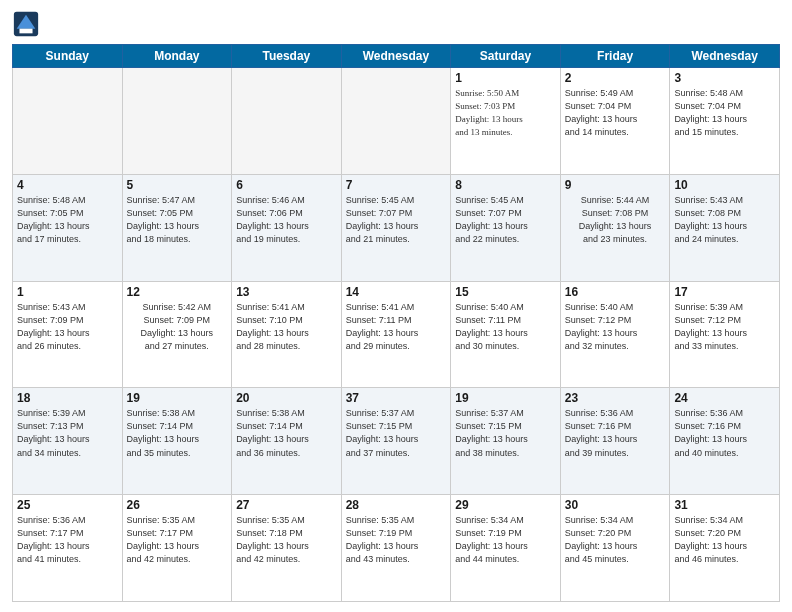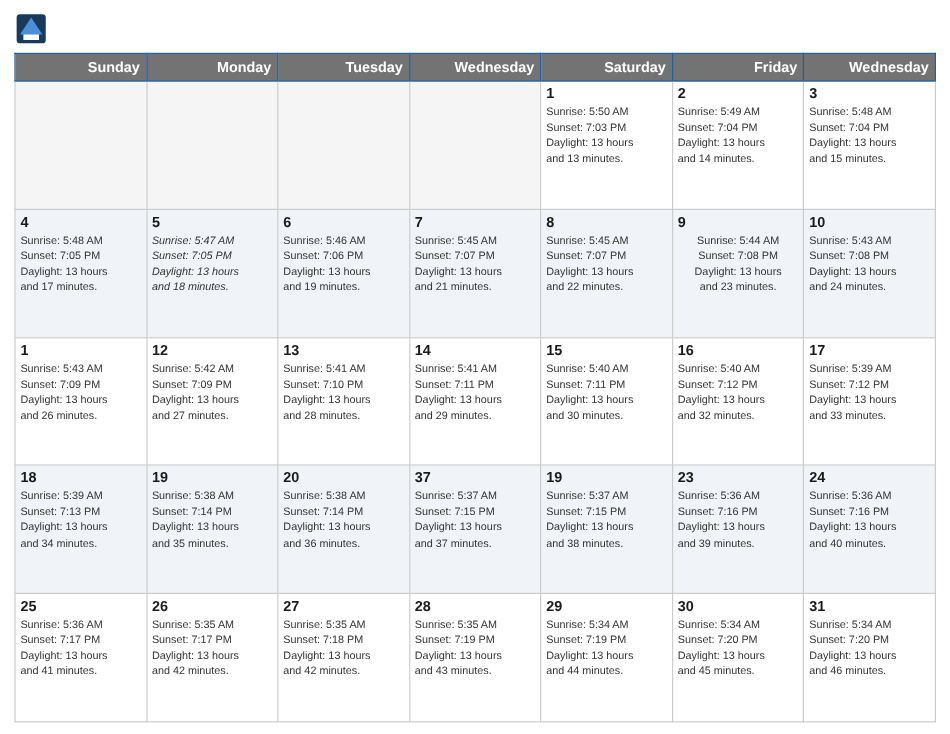--- a/index.html
+++ b/index.html
@@ -54,23 +54,23 @@
       color: #333;
     }
     .calendar {
       flex: 1;
       border: 1px solid #bbb;
       border-collapse: collapse;
       width: 100%;
       table-layout: fixed;
     }
     .calendar th {
-      background-color: #737373;
+      background-color: #0369a1;
       color: #fff;
-      text-align: right;
+      text-align: center;
       padding: 4px 5px;
       font-size: 12px;
       border: 1px solid #2060a0;
     }
     .calendar td {
       border: 1px solid #ccc;
       vertical-align: top;
       padding: 3px 4px;
       font-size: 9.5px;
       color: #333;
@@ -131,21 +131,21 @@
         </tr>
     </thead>
     <tbody id="calendar-body">
     <tr>
           <td class="empty"></td>
           <td class="empty"></td>
           <td class="empty"></td>
           <td class="empty"></td>
           <td>
             <span class="day-number">1</span>
-            <div class="day-info" style="white-space: pre-line;">Sunrise: 5:50 AM
+            <div class="day-info" style="white-space: pre-line; font-family: Liberation Serif, serif;">Sunrise: 5:50 AM
 Sunset: 7:03 PM
 Daylight: 13 hours
 and 13 minutes.</div>
           </td>
           <td>
             <span class="day-number">2</span>
             <div class="day-info" style="white-space: pre-line;">Sunrise: 5:49 AM
 Sunset: 7:04 PM
 Daylight: 13 hours
 and 14 minutes.</div>
@@ -161,21 +161,21 @@
         <tr class="row-shaded">
           <td>
             <span class="day-number">4</span>
             <div class="day-info" style="white-space: pre-line;">Sunrise: 5:48 AM
 Sunset: 7:05 PM
 Daylight: 13 hours
 and 17 minutes.</div>
           </td>
           <td>
             <span class="day-number">5</span>
-            <div class="day-info" style="white-space: pre-line; font-style: italic;">Sunrise: 5:47 AM
+            <div class="day-info" style="white-space: pre-line;">Sunrise: 5:47 AM
 Sunset: 7:05 PM
 Daylight: 13 hours
 and 18 minutes.</div>
           </td>
           <td>
             <span class="day-number">6</span>
             <div class="day-info" style="white-space: pre-line;">Sunrise: 5:46 AM
 Sunset: 7:06 PM
 Daylight: 13 hours
 and 19 minutes.</div>
@@ -212,21 +212,21 @@
         <tr>
           <td>
             <span class="day-number">1</span>
             <div class="day-info" style="white-space: pre-line;">Sunrise: 5:43 AM
 Sunset: 7:09 PM
 Daylight: 13 hours
 and 26 minutes.</div>
           </td>
           <td>
             <span class="day-number">12</span>
-            <div class="day-info" style="white-space: pre-line;">Sunrise: 5:42 AM
+            <div class="day-info" style="white-space: pre-line; text-align: center;">Sunrise: 5:42 AM
 Sunset: 7:09 PM
 Daylight: 13 hours
 and 27 minutes.</div>
           </td>
           <td>
             <span class="day-number">13</span>
             <div class="day-info" style="white-space: pre-line;">Sunrise: 5:41 AM
 Sunset: 7:10 PM
 Daylight: 13 hours
 and 28 minutes.</div>

